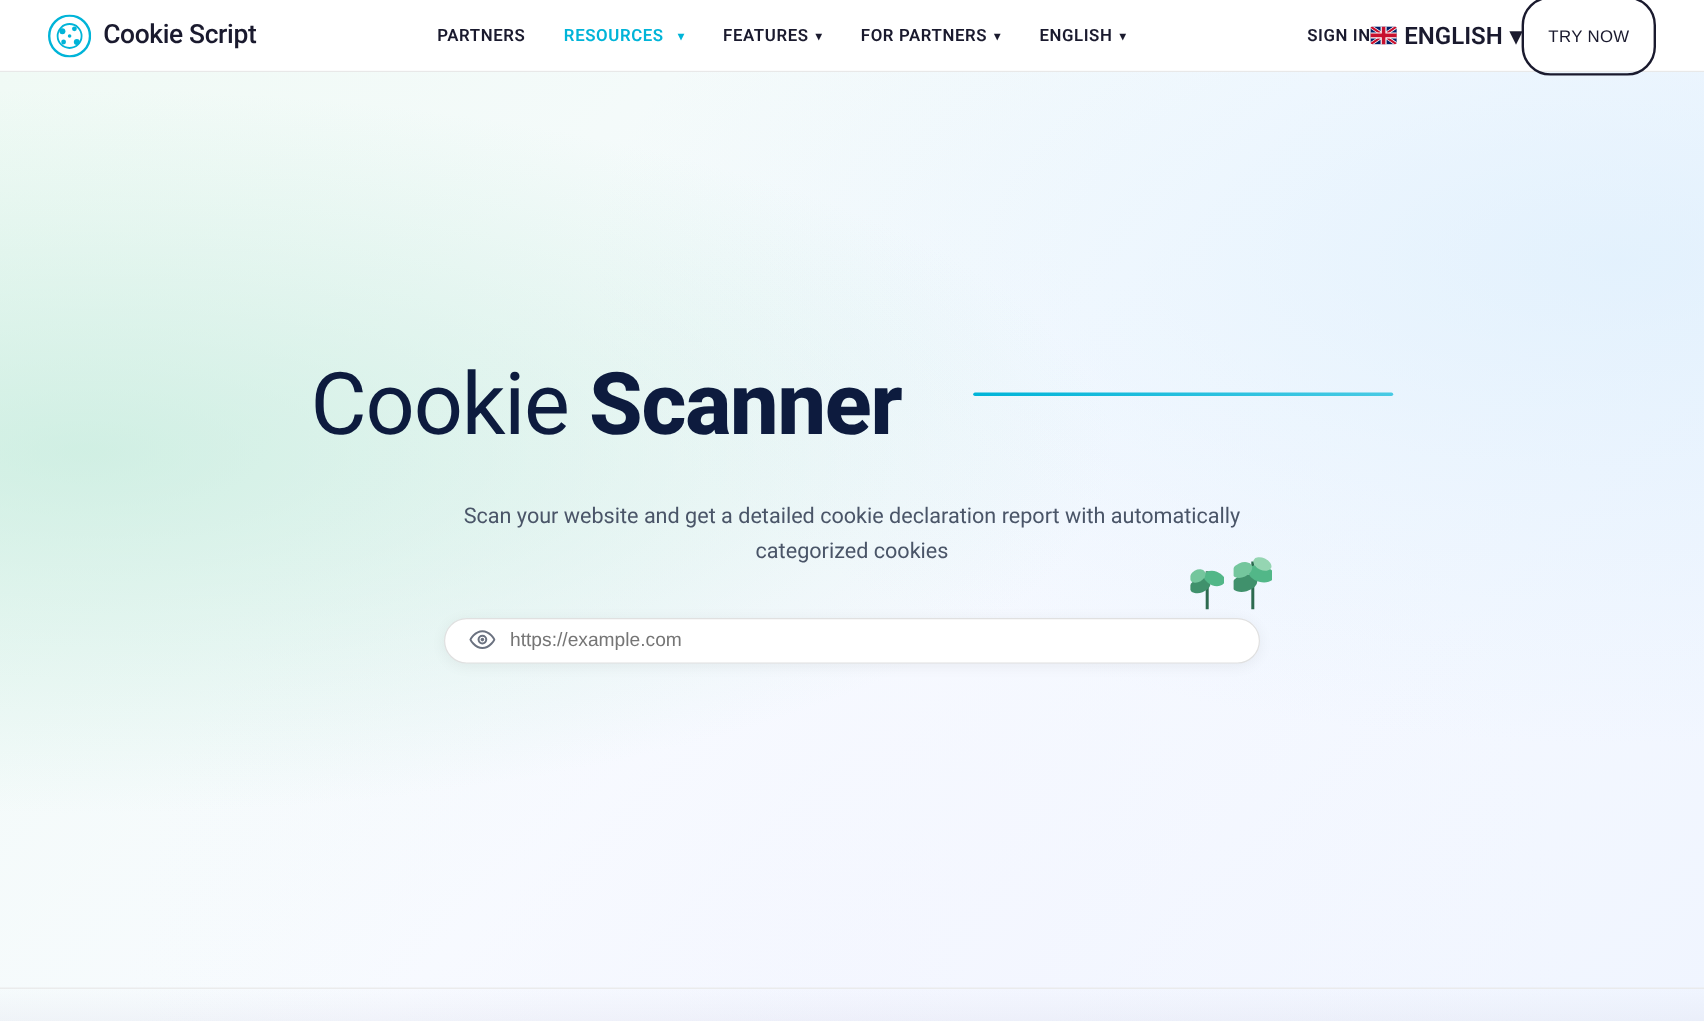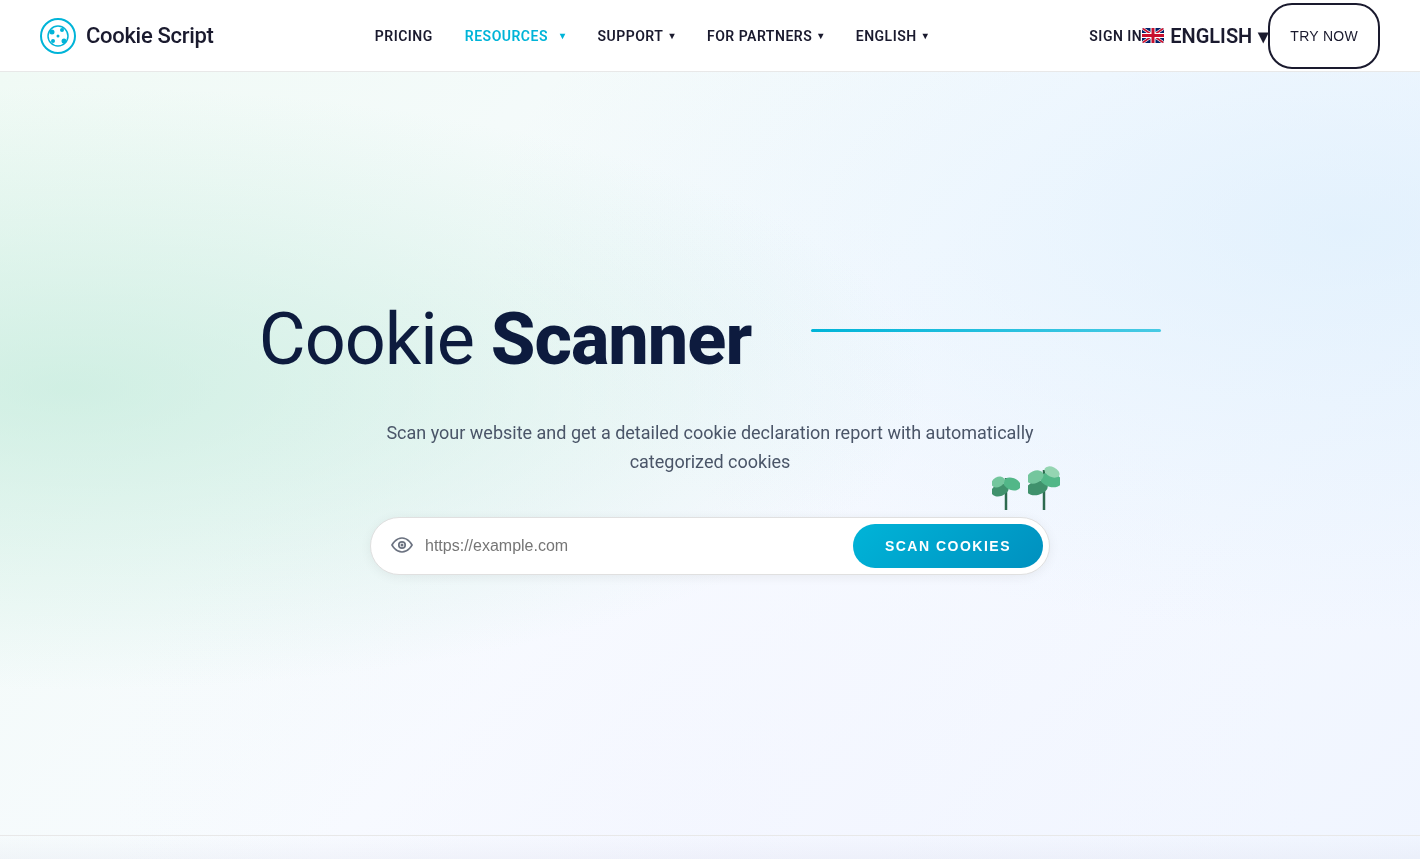--- a/index.html
+++ b/index.html
@@ -15,21 +15,21 @@
       overflow: hidden;
       background: #fff;
     }
 
     
     .navbar {
       display: flex;
       align-items: center;
       justify-content: space-between;
       padding: 0 40px;
-      height: 72px;
+      height: 60px;
       background: #fff;
       border-bottom: 1px solid #e8e8e8;
       position: relative;
       z-index: 10;
     }
 
     .navbar-logo {
       display: flex;
       align-items: center;
       gap: 10px;
@@ -264,27 +264,27 @@
       <circle cx="12" cy="14" r="2.5" fill="#00b4d8"></circle>
       <circle cx="22" cy="12" r="2" fill="#00b4d8"></circle>
       <circle cx="24" cy="23" r="2.5" fill="#00b4d8"></circle>
       <circle cx="13" cy="23" r="2" fill="#00b4d8"></circle>
       <circle cx="18" cy="18" r="1.5" fill="#00b4d8"></circle>
     </svg>
     <span class="logo-text">Cookie Script</span>
   </a>
 
   <div class="navbar-nav">
-    <a class="nav-item" href="#">PRICING</a>
+    <a class="nav-item" href="#">PARTNERS</a>
     <a class="nav-item active" href="#">
       <span>RESOURCES</span>
       <span class="chevron">▾</span>
     </a>
     <a class="nav-item" href="#">
-      <span>SUPPORT</span>
+      <span>FEATURES</span>
       <span class="chevron">▾</span>
     </a>
     <a class="nav-item" href="#">
       <span>FOR PARTNERS</span>
       <span class="chevron">▾</span>
     </a>
     <a class="nav-item" href="#">
       <span>ENGLISH</span>
       <span class="chevron">▾</span>
     </a>
@@ -341,19 +341,18 @@
 
       <div class="search-bar">
         <span class="eye-icon">
           <svg width="22" height="16" viewBox="0 0 22 16" fill="none" xmlns="http://www.w3.org/2000/svg">
             <path d="M1 8C1 8 4.5 1 11 1C17.5 1 21 8 21 8C21 8 17.5 15 11 15C4.5 15 1 8 1 8Z" stroke="#6b7280" stroke-width="1.7" fill="none"></path>
             <circle cx="11" cy="8" r="3.2" stroke="#6b7280" stroke-width="1.7" fill="none"></circle>
             <circle cx="11" cy="8" r="1.5" fill="#6b7280"></circle>
           </svg>
         </span>
         <input class="url-input" type="text" placeholder="https://example.com" style="">
-        <button class="scan-btn">SCAN COOKIES</button>
       </div>
     </div>
   </div>
 
   <div class="bottom-bar"></div>
 </section>
 
 </body></html>

